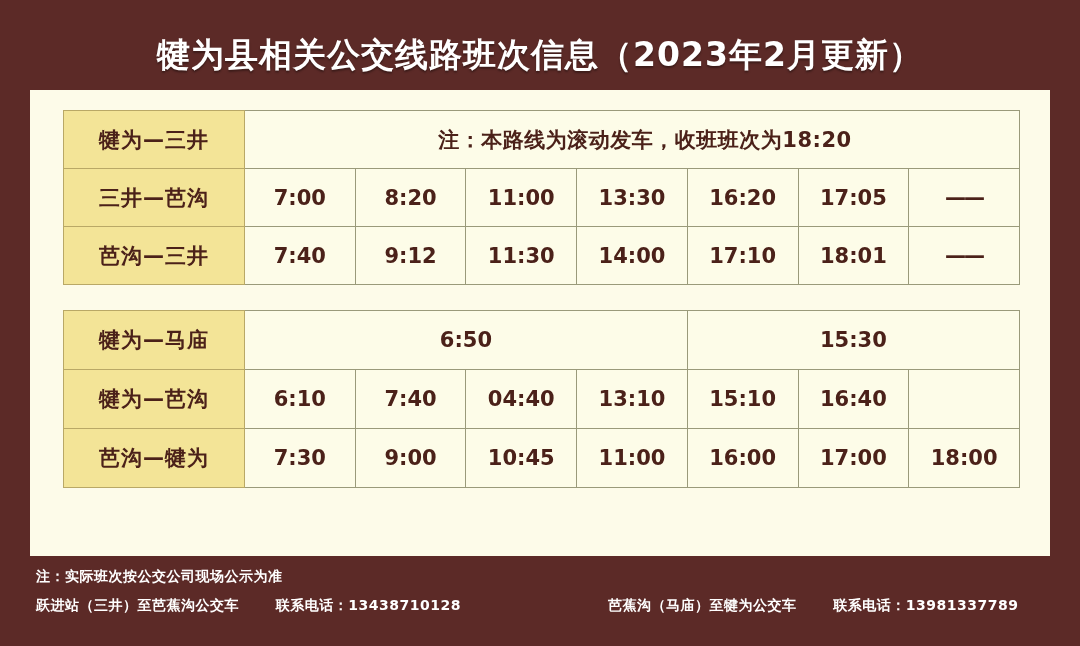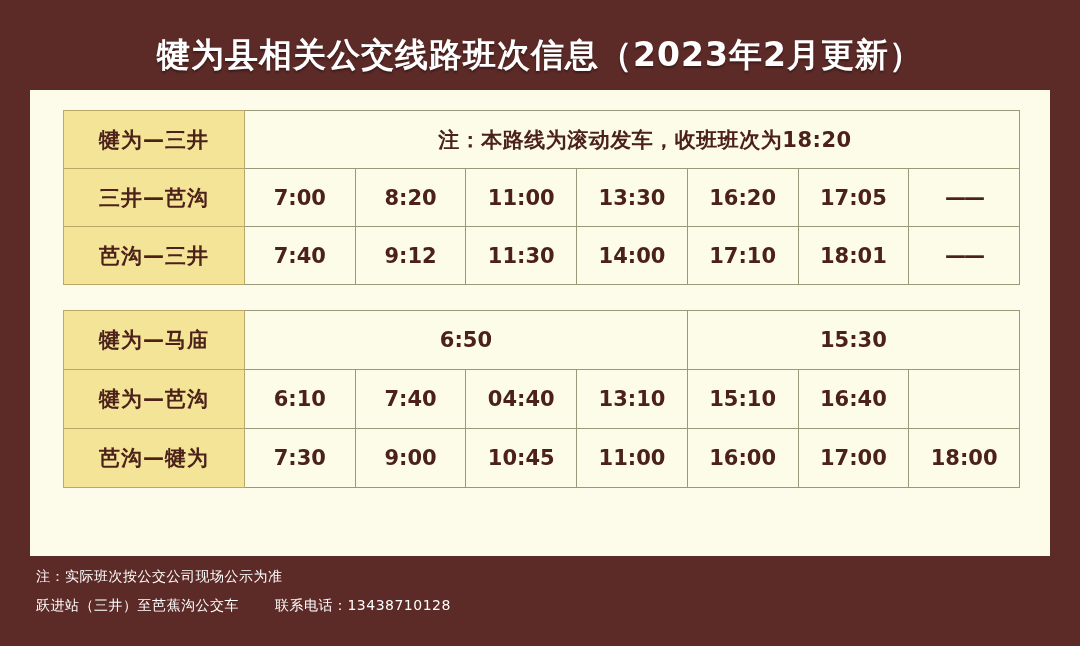--- a/index.html
+++ b/index.html
@@ -77,26 +77,26 @@
 
   
   .footer{
     position:absolute;
     left:0;top:560px;
     width:1080px;height:86px;
     color:#ffffff;
   }
   .f-note{
     position:absolute;left:36px;top:8px;
-    font-size:14px;font-weight:normal;letter-spacing:.5px;
+    font-size:14px;font-weight:bold;letter-spacing:.5px;
     white-space:nowrap;
   }
   .f-left{
     position:absolute;left:36px;top:37px;
-    font-size:14px;font-weight:normal;letter-spacing:.5px;
+    font-size:14px;font-weight:bold;letter-spacing:.5px;
     white-space:nowrap;
   }
   .f-right{
     position:absolute;left:608px;top:37px;
     font-size:14px;font-weight:bold;letter-spacing:.5px;
     white-space:nowrap;
   }
   .f-gap{display:inline-block;width:26px;}
 </style>
 </head>
@@ -173,15 +173,20 @@
 
   <div class="footer">
     <div class="f-note">注：实际班次按公交公司现场公示为准</div>
 
     <div class="f-left">
       <span>跃进站（三井）至芭蕉沟公交车</span>
       <span class="f-gap"></span>
       <span>联系电话：</span><span>13438710128</span>
     </div>
 
+    <div class="f-right">
+      <span>芭蕉沟（马庙）至犍为公交车</span>
+      <span class="f-gap"></span>
+      <span>联系电话：</span><span>13981337789</span>
+    </div>
   </div>
 
 </div>
 
 </body></html>

